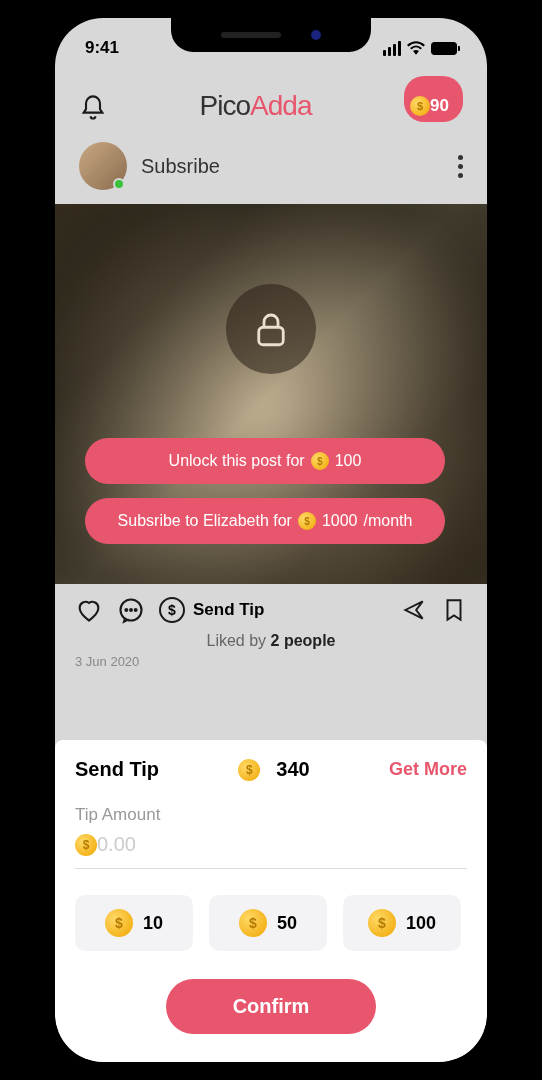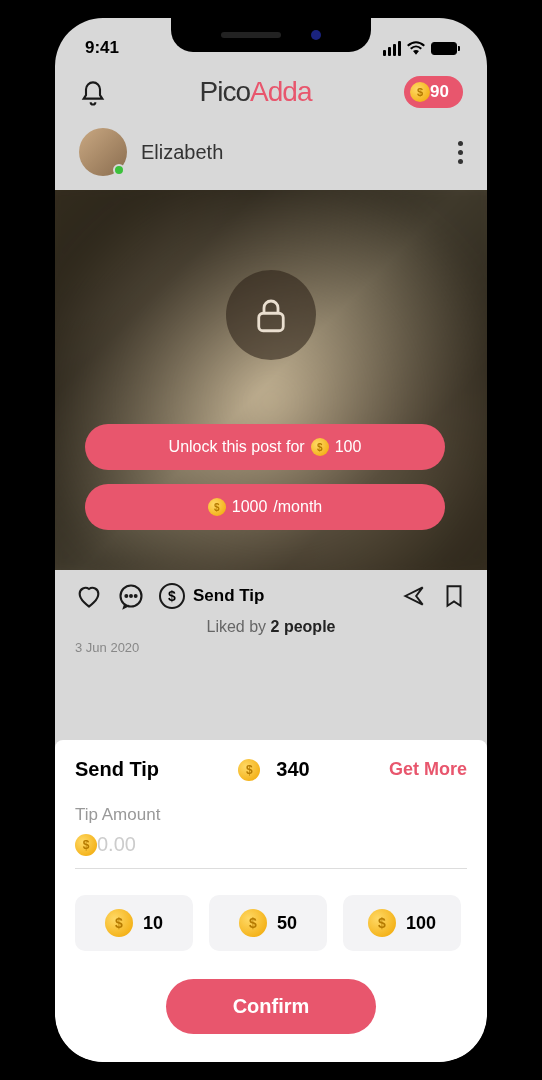--- a/index.html
+++ b/index.html
@@ -19,21 +19,21 @@
 .signal span:nth-child(4) { height: 15px; }
 .battery { width: 26px; height: 13px; border: 1.5px solid #000; border-radius: 3px; position: relative; }
 .battery::after { content: ''; position: absolute; right: -4px; top: 3px; width: 2px; height: 5px; background: #000; border-radius: 0 1px 1px 0; }
 .battery-fill { width: 100%; height: 100%; background: #000; border-radius: 1px; }
 
 .app-bar { display: flex; align-items: flex-end; justify-content: space-between; padding: 8px 24px 10px; }
 .bell-icon { width: 28px; height: 28px; }
 .logo { font-size: 28px; font-weight: 400; letter-spacing: -1px; }
 .logo .p1 { color: #333; }
 .logo .p2 { color: #e8566d; }
-.coin-badge { background: #e8566d; border-radius: 20px; padding: 6px 14px 6px 6px; display: flex; align-items: center; gap: 0; color: #fff; font-weight: 700; font-size: 17px; }
+.coin-badge { background: #e8566d; border-radius: 20px; padding: 20px 14px 6px 6px; display: flex; align-items: center; gap: 0; color: #fff; font-weight: 700; font-size: 17px; }
 .coin { width: 20px; height: 20px; background: radial-gradient(circle at 35% 35%, #ffd966, #f0a500); border-radius: 50%; display: inline-flex; align-items: center; justify-content: center; font-size: 11px; color: #b57a00; font-weight: 700; }
 .coin::before { content: '$'; }
 .coin.lg { width: 28px; height: 28px; font-size: 14px; }
 .coin.md { width: 22px; height: 22px; font-size: 12px; }
 .coin.sm { width: 18px; height: 18px; font-size: 10px; }
 
 .user-row { display: flex; align-items: center; justify-content: space-between; padding: 10px 24px 14px; }
 .user-left { display: flex; align-items: center; gap: 14px; }
 .avatar { width: 48px; height: 48px; border-radius: 50%; background: linear-gradient(135deg, #c9a882, #8a6d4f); position: relative; }
 .online-dot { position: absolute; bottom: 0; right: 2px; width: 12px; height: 12px; background: #3cc13c; border: 2px solid #d8d8d8; border-radius: 50%; }
@@ -115,21 +115,21 @@
         <span class="coin"></span>
         <span>90</span>
       </div>
     </div>
 
     <div class="user-row">
       <div class="user-left">
         <div class="avatar">
           <div class="online-dot"></div>
         </div>
-        <span class="username">Elizabeth</span>
+        <span class="username">Subsribe</span>
       </div>
       <div class="kebab">
           <span></span>
           <span></span>
           <span></span>
         </div>
     </div>
 
     <div class="post-image">
       <div class="post-blur"></div>
@@ -139,20 +139,21 @@
             <path d="M8 11V8a4 4 0 0 1 8 0v3"></path>
           </svg>
       </div>
       <div class="overlay-buttons">
         <button class="overlay-btn">
           <span>Unlock this post for</span>
           <span class="coin sm"></span>
           <span>100</span>
         </button>
         <button class="overlay-btn">
+          <span>Subsribe to Elizabeth for</span>
           <span class="coin sm"></span>
           <span>1000</span>
           <span>/month</span>
         </button>
       </div>
     </div>
 
     <div class="actions-row">
       <svg class="action-icon" viewBox="0 0 24 24">
           <path d="M12 21s-8-5.3-8-11a5 5 0 0 1 8-4 5 5 0 0 1 8 4c0 5.7-8 11-8 11z"></path>

